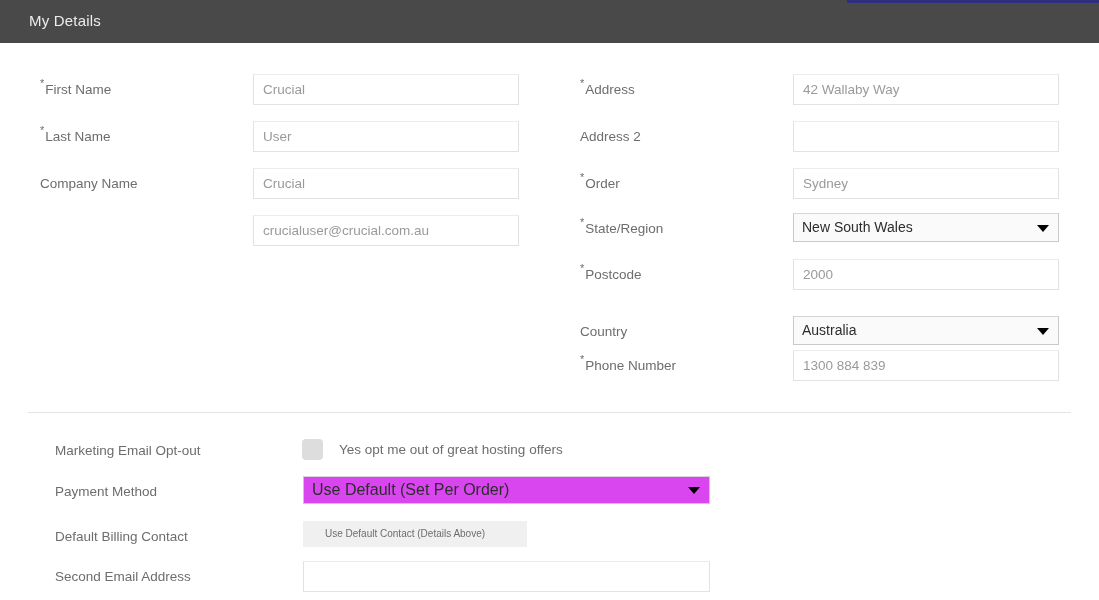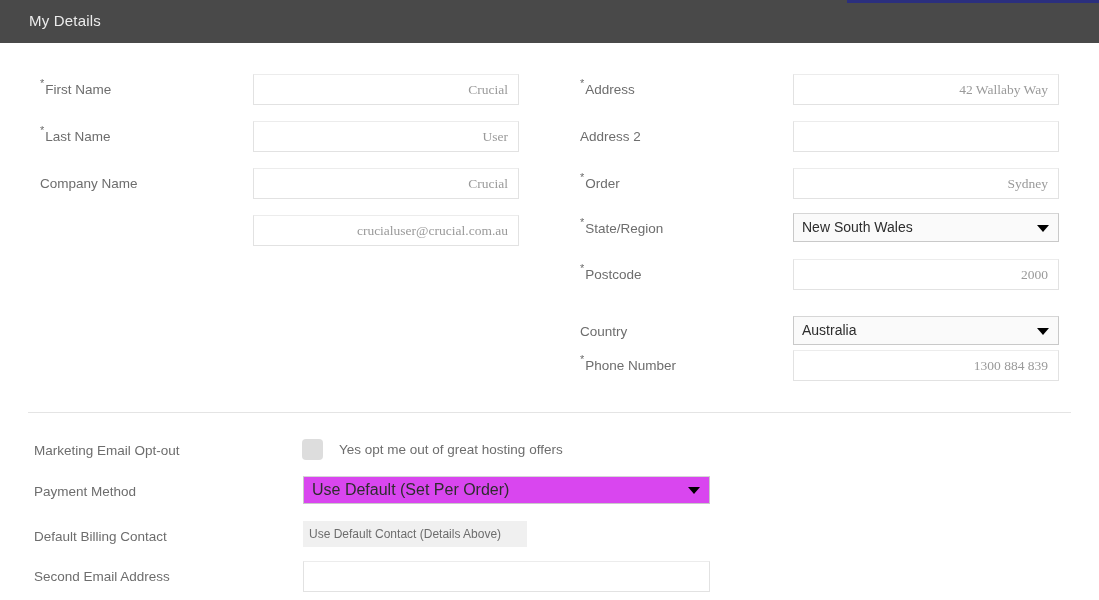--- a/index.html
+++ b/index.html
@@ -96,26 +96,25 @@
     position: absolute;
     top: 0;
     height: 31px;
     width: 266px;
     background: #ffffff;
     border: 1px solid #e2e2e2;
     border-top-color: #ececec;
     font-size: 13.5px;
     color: #9a9a9a;
     line-height: 29px;
-    padding: 0 10px 0 9px;
-    font-family: Liberation Serif, serif;
+    padding: 0 16px 0 9px;
+    font-family: Liberation Sans, sans-serif;
     outline: none;
     white-space: nowrap;
     overflow: hidden;
-    text-align: right;
   }
   .col-left  .text-input { left: 253px; }
   .col-right .text-input { left: 243px; }
 
   
   .select-box {
     position: absolute;
     top: 0;
     height: 29px;
     width: 266px;
@@ -159,21 +158,21 @@
     left: 0;
     width: 1099px;
   }
 
   .lower-row {
     position: absolute;
     height: 32px;
   }
   .lower-label {
     position: absolute;
-    left: 34px;
+    left: 55px;
     top: 0;
     font-size: 13.5px;
     color: #6d6d6d;
     line-height: 32px;
     white-space: nowrap;
   }
 
   .checkbox-wrap {
     position: absolute;
     left: 302px;
@@ -216,24 +215,24 @@
   }
 
   .plain-select {
     position: absolute;
     left: 303px;
     top: 0;
     width: 224px;
     height: 26px;
     background: #f0f0f0;
     border: none;
-    font-size: 12px;
+    font-size: 10px;
     color: #6d6d6d;
     line-height: 26px;
-    padding: 0 6px 0 6px;
+    padding: 0 6px 0 22px;
     white-space: nowrap;
     overflow: hidden;
   }
 
   .wide-input {
     position: absolute;
     left: 303px;
     top: 0;
     width: 407px;
     height: 31px;

